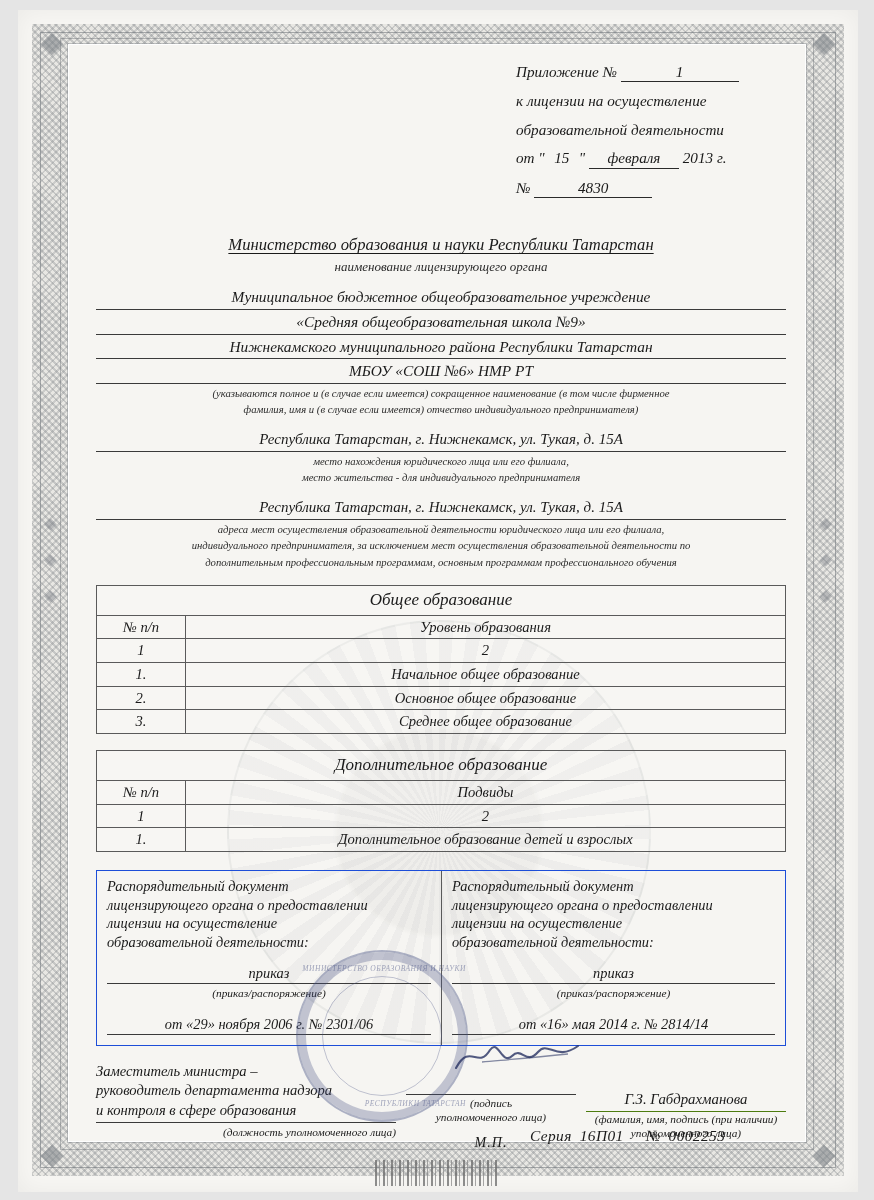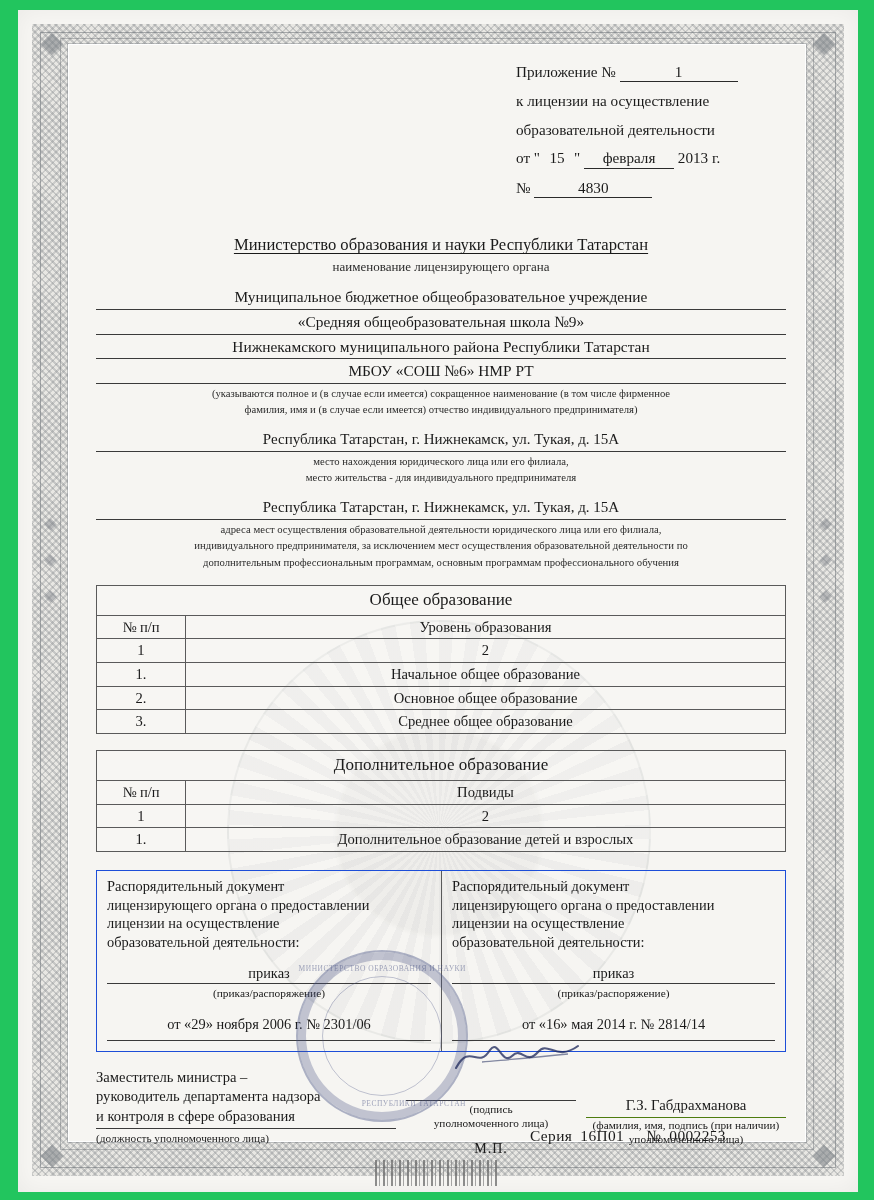--- a/index.html
+++ b/index.html
@@ -13,21 +13,22 @@
     font-family: "Liberation Serif", serif;
     color: #1a1a1a;
     position: relative;
     overflow: hidden;
   }
 
   
   .page {
     position: absolute;
     inset: 0;
-    background: #22c55e;
+    background: #e5e5e5;
+    font-style: italic;
   }
   .paper-edge {
     position: absolute;
     left: 18px; top: 10px; right: 16px; bottom: 8px;
     background: #f7f6f3;
     box-shadow: inset 0 0 24px rgba(0,0,0,0.05);
   }
 
   
   .border-frame {
@@ -185,36 +186,36 @@
   }
   .order-kind-cap {
     text-align: center;
     font-size: 11.4px;
     margin-top: 2px;
   }
   .order-date {
     text-align: center;
     margin-top: 14px;
     border-bottom: 1px solid #3a3a3a;
-    padding-bottom: 6px;
+    padding-bottom: 0;
   }
 
   
   .sign-wrap {
     display: flex;
     margin-top: 16px;
     align-items: flex-start;
   }
   .sign-left { width: 300px; font-size: 14.6px; line-height: 1.32; }
   .sign-left .underlined {
     border-bottom: 1px solid #3a3a3a;
     padding-bottom: 2px;
     display: block;
   }
-  .sign-left .cap { font-size: 11.3px; margin-top: 2px; }
+  .sign-left .cap { font-size: 11.3px; margin-top: 2px; text-align: right; }
   .sign-mid {
     width: 190px;
     text-align: center;
     font-size: 11.3px;
     position: relative;
     padding-top: 34px;
   }
   .sign-mid .sigline {
     position: absolute;
     left: 10px; right: 10px; top: 32px;

